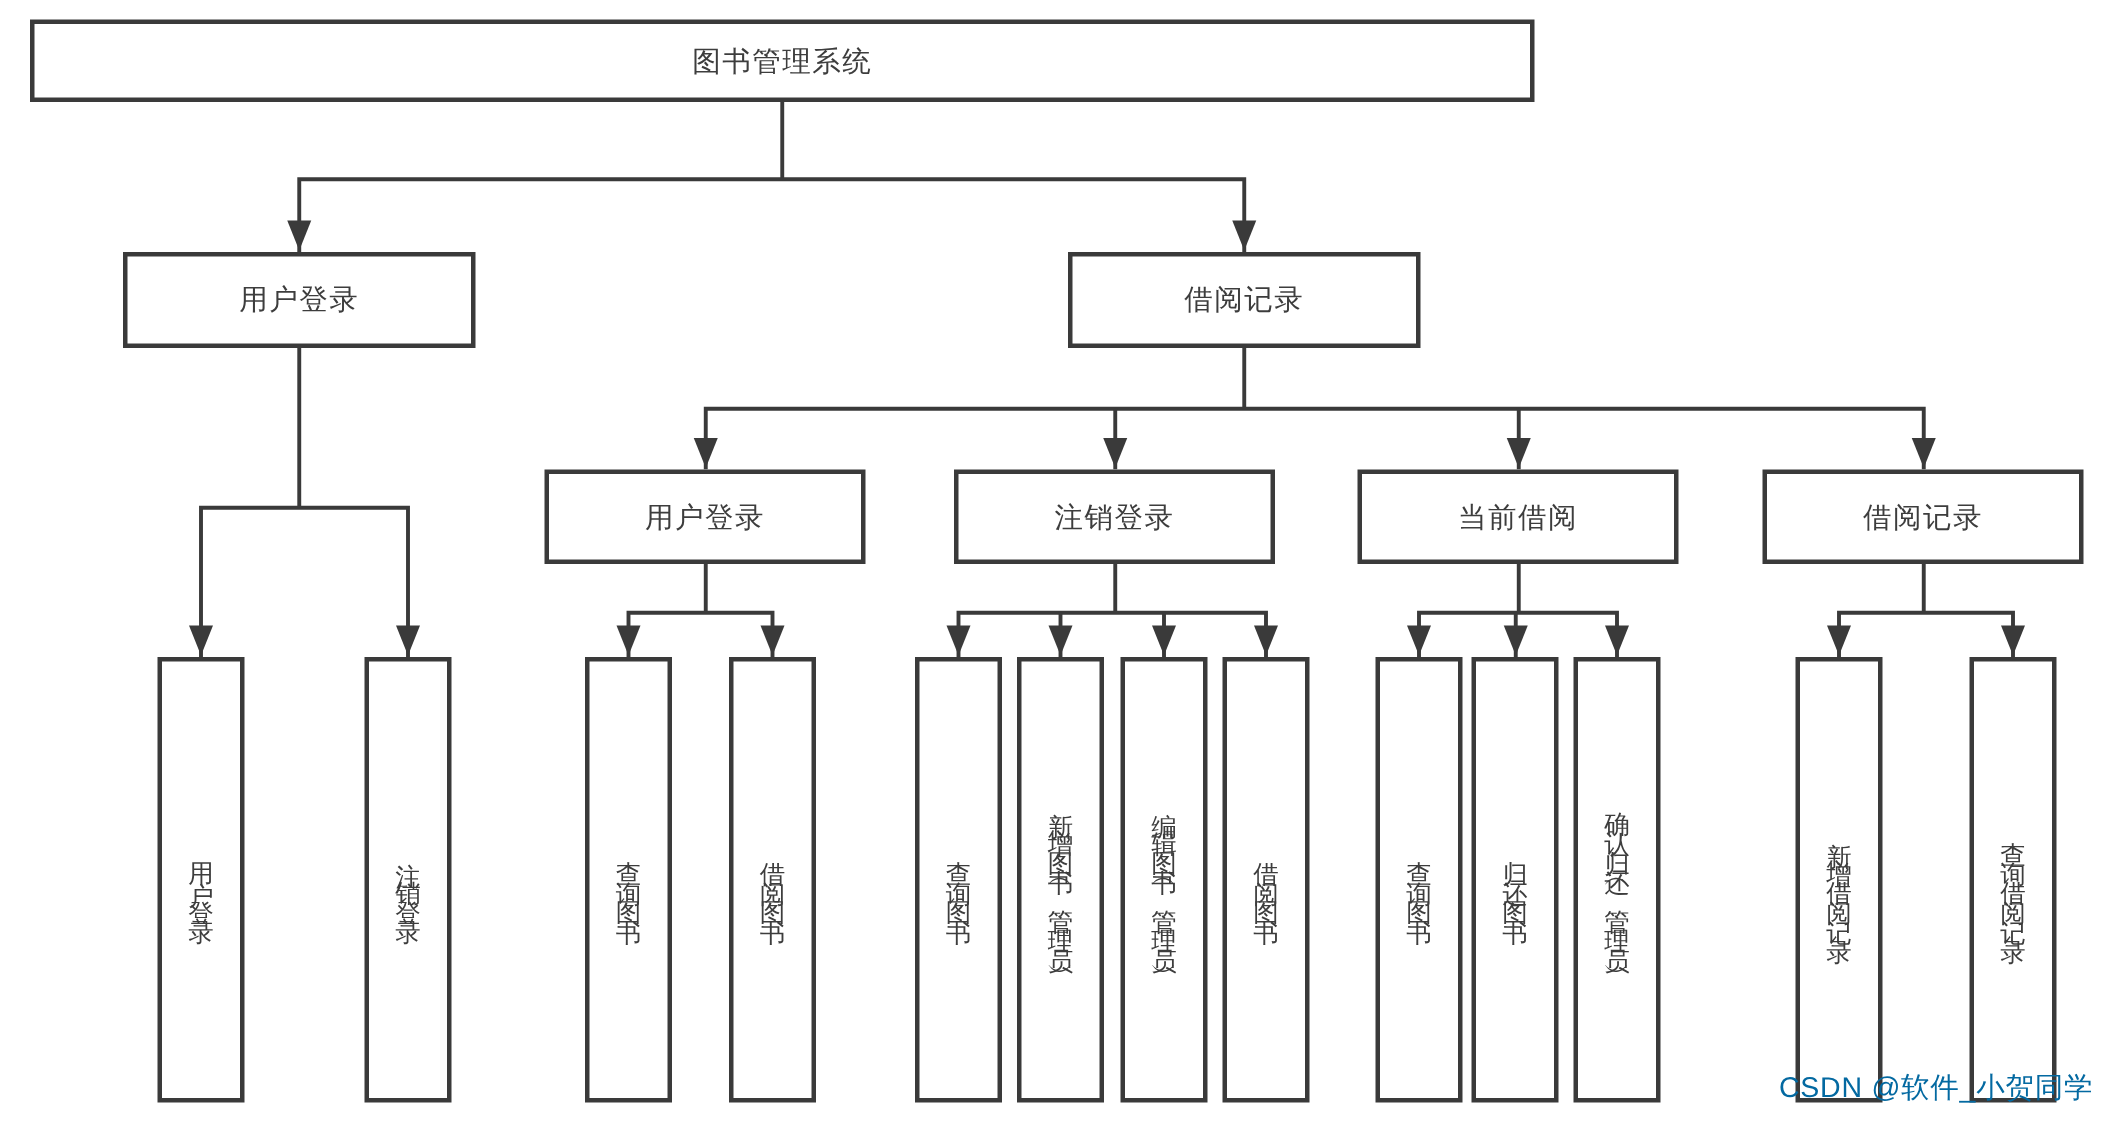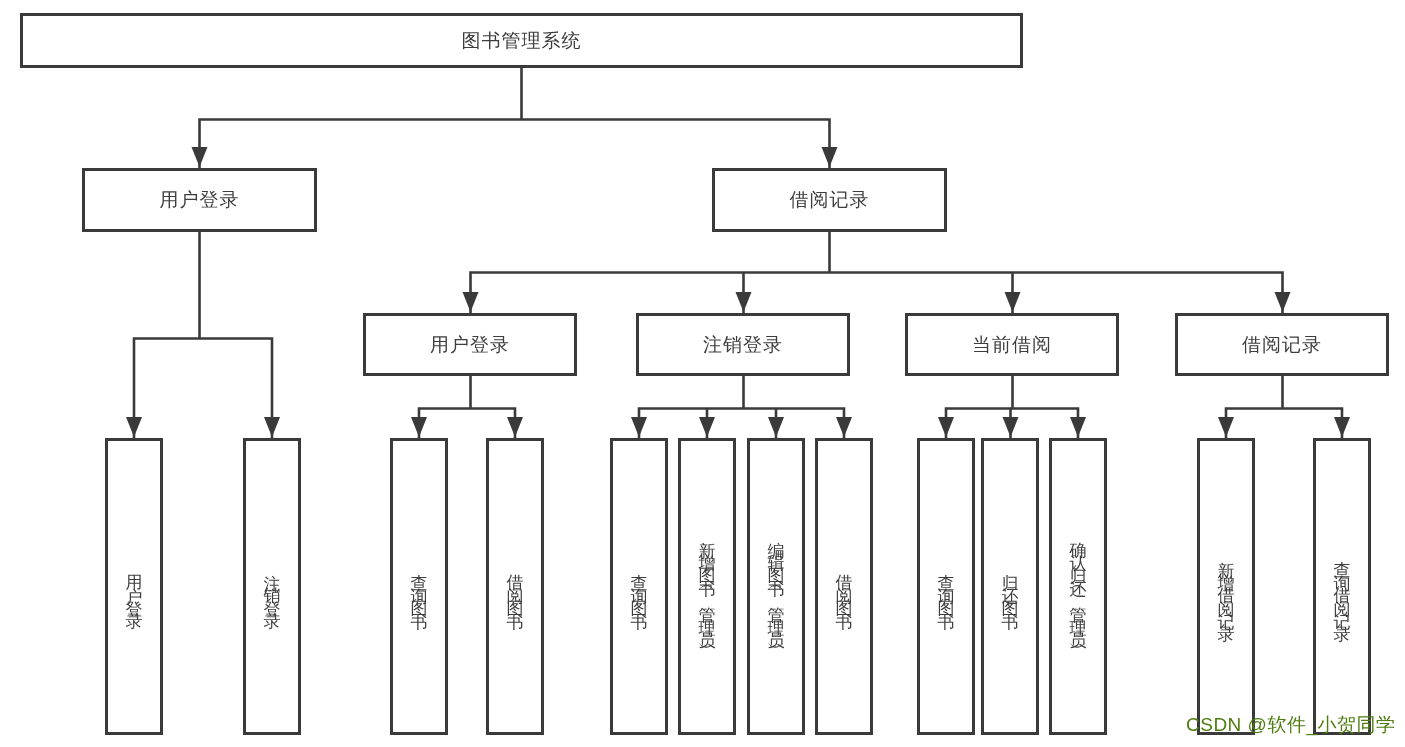--- a/index.html
+++ b/index.html
@@ -68,21 +68,21 @@
     font-weight: 500;
     letter-spacing: 13px;
     line-height: 1;
   }
   .watermark {
     position: absolute;
     left: 1186px;
     top: 712px;
     z-index: 5;
     font-size: 19px;
-    color: #4d7c0f;
+    color: #0369a1;
     white-space: nowrap;
     letter-spacing: 0.5px;
   }
 </style>
 </head>
 <body>
 
 <div class="canvas">
 
   <svg class="connectors" viewBox="0 0 1405 747" aria-hidden="true">

